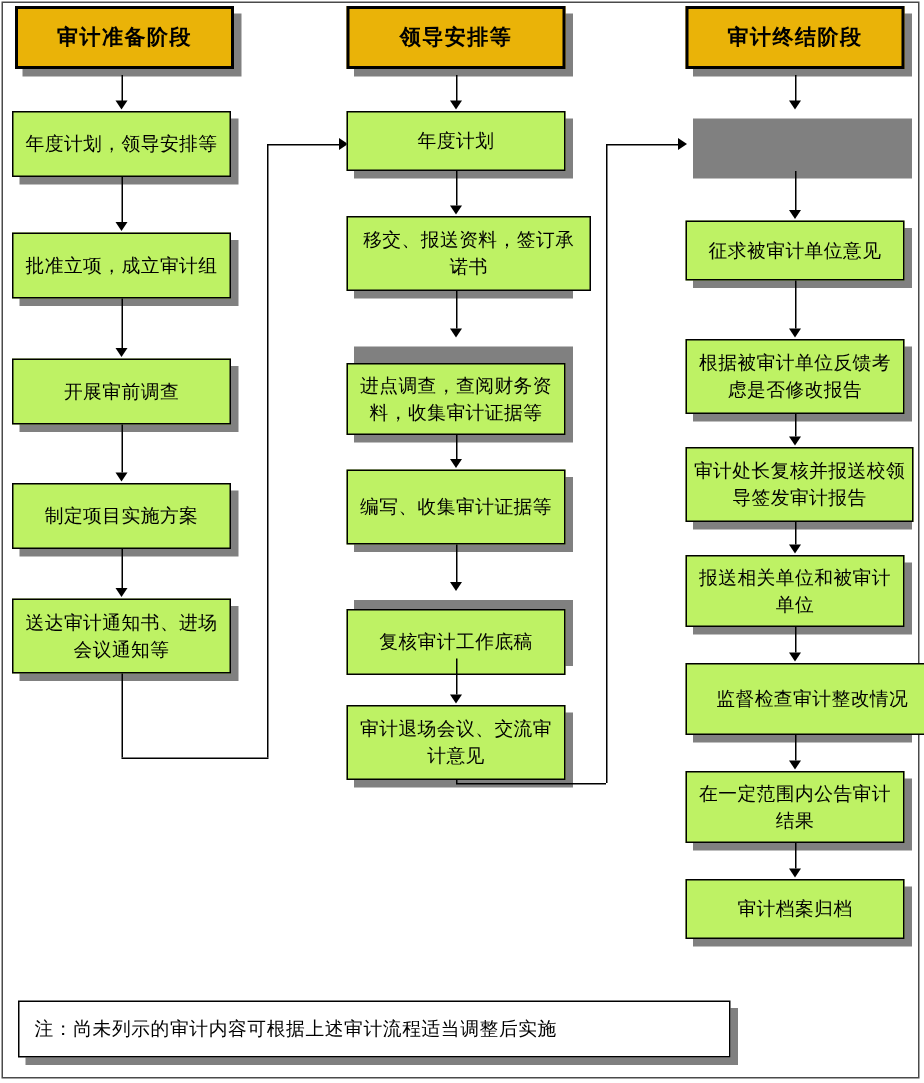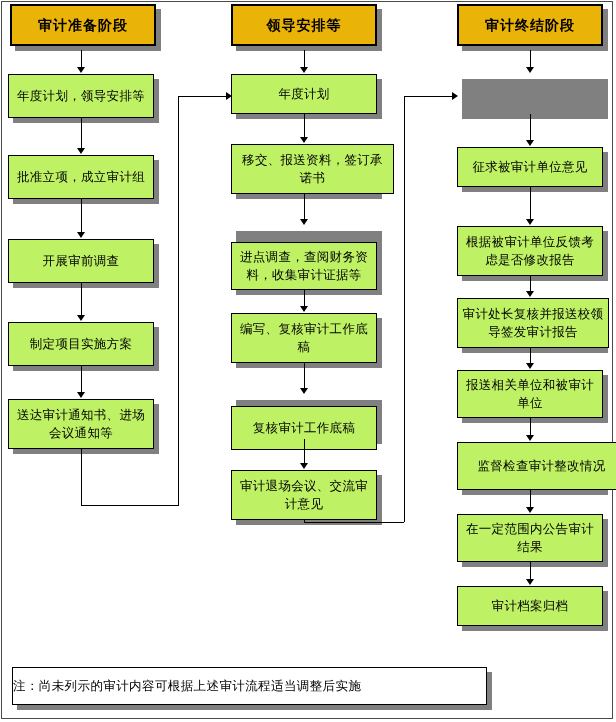--- a/index.html
+++ b/index.html
@@ -54,20 +54,21 @@
     letter-spacing: 1px;
   }
   .note {
     position: absolute;
     box-sizing: border-box;
     background: #ffffff;
     border: 1px solid #000000;
     display: flex;
     align-items: center;
     justify-content: flex-start;
+    padding-left: 10px;
     font-size: 12.5px;
     color: #000000;
     letter-spacing: 0.4px;
   }
   .line {
     position: absolute;
     background: #000000;
   }
   .vline { width: 1px; }
   .hline { height: 1px; }
@@ -145,21 +146,21 @@
   <div class="shadow" style="left:236px; top:79px; width:146px; height:40px;"></div>
   <div class="node" style="left:231px; top:74px; width:146px; height:40px;">年度计划</div>
 
   <div class="shadow" style="left:236px; top:149px; width:146px; height:50px;"></div>
   <div class="node" style="left:231px; top:144px; width:163px; height:50px;">移交、报送资料，签订承诺书</div>
 
   <div class="shadow" style="left:236px; top:231px; width:146px; height:64px;"></div>
   <div class="node" style="left:231px; top:242px; width:146px; height:48px;">进点调查，查阅财务资料，收集审计证据等</div>
 
   <div class="shadow" style="left:236px; top:318px; width:146px; height:50px;"></div>
-  <div class="node" style="left:231px; top:313px; width:146px; height:50px;">编写、复核审计工作底稿</div>
+  <div class="node" style="left:231px; top:313px; width:146px; height:50px;">编写、收集审计证据等</div>
 
   <div class="shadow" style="left:236px; top:400px; width:146px; height:44px;"></div>
   <div class="node" style="left:231px; top:406px; width:146px; height:44px;">复核审计工作底稿</div>
 
   <div class="shadow" style="left:236px; top:475px; width:146px; height:50px;"></div>
   <div class="node" style="left:231px; top:470px; width:146px; height:50px;">审计退场会议、交流审计意见</div>
 
   <div class="line vline" style="left:304px; top:50px; height:18px;"></div>
   <div class="arrow-down" style="left:300px; top:67px;"></div>
 

